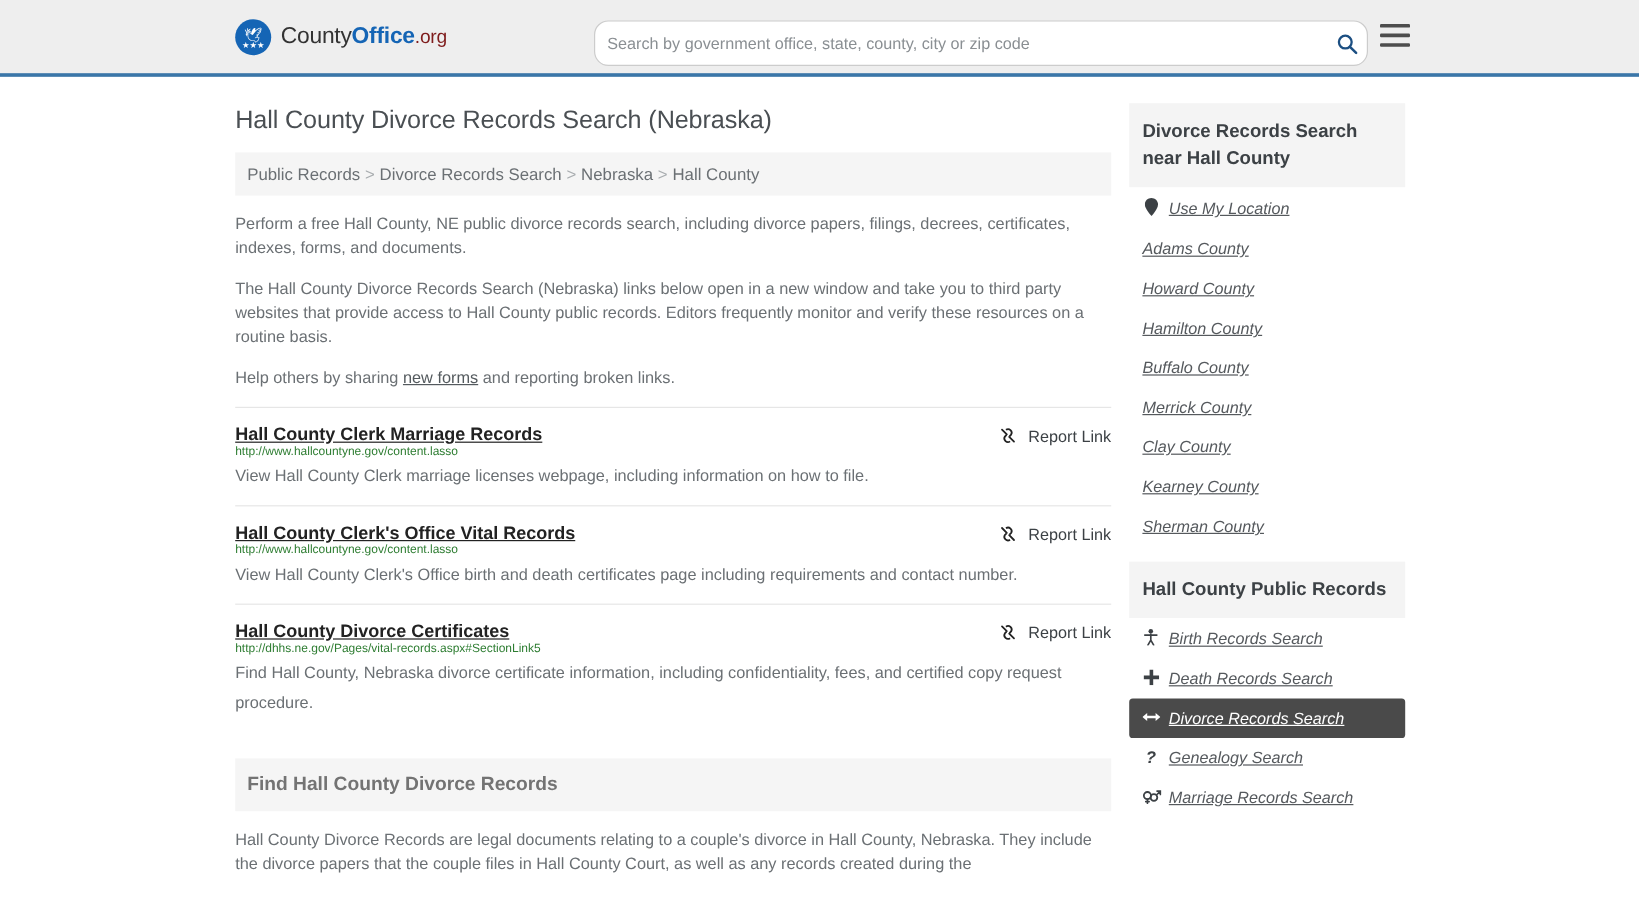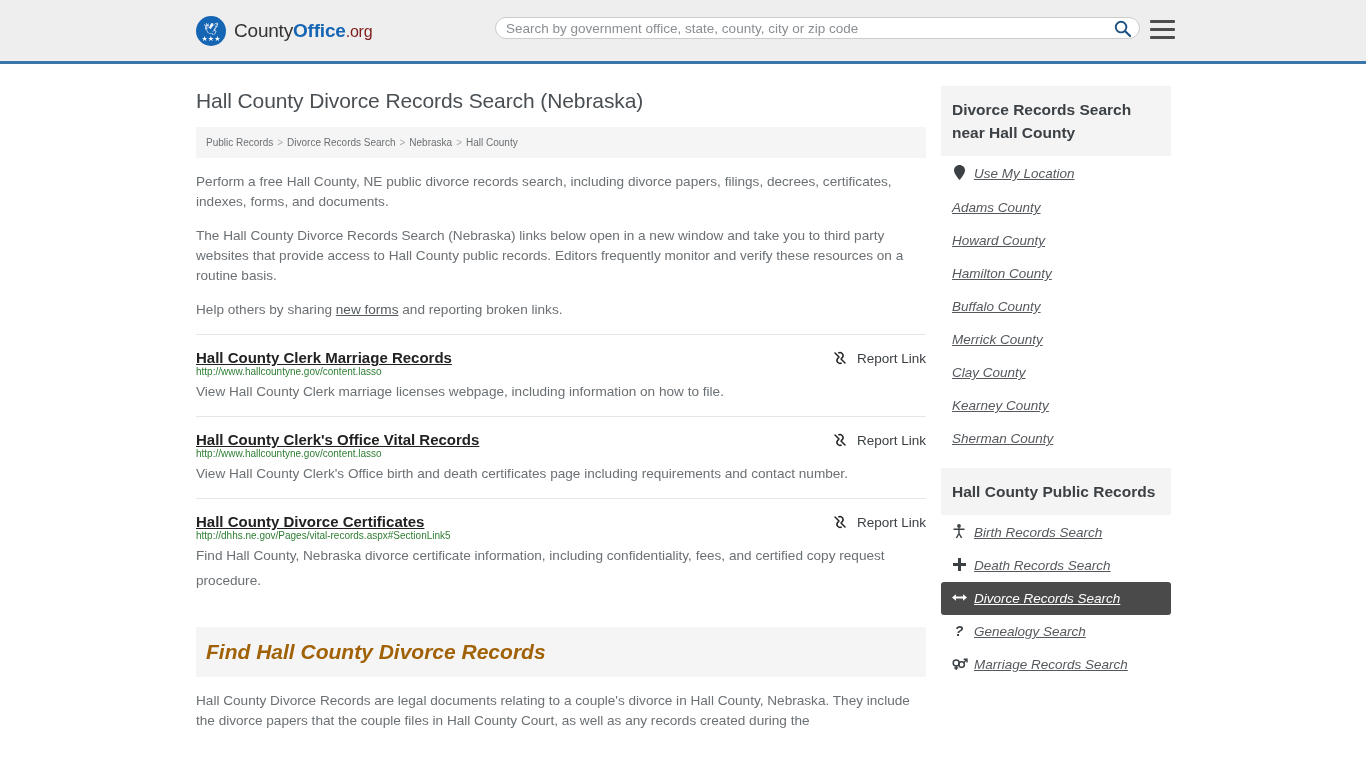--- a/index.html
+++ b/index.html
@@ -58,21 +58,21 @@
     white-space: nowrap;
   }
   .logo-text .b { font-weight: bold; color: #1565b5; }
   .logo-text .dim { color: #7f1d1d; font-size: 16px; }
 
   .search-wrap {
     position: absolute;
     left: 495px;
     top: 17px;
     width: 645px;
-    height: 22px;
+    height: 38px;
     display: flex;
     align-items: center;
     background: #ffffff;
     border: 1px solid #cccccc;
     border-radius: 12px;
   }
   .search-input {
     flex: 1;
     border: none;
     outline: none;
@@ -121,21 +121,21 @@
     font-size: 21px;
     font-weight: normal;
     color: #4a4f53;
     margin: 25px 0 14px 0;
     letter-spacing: -0.1px;
   }
 
   .breadcrumb {
     background: #f5f5f5;
     padding: 10px 10px;
-    font-size: 10px;
+    font-size: 14px;
     color: #6b7074;
     margin-bottom: 14px;
   }
   .breadcrumb a {
     color: #6b7074;
     text-decoration: none;
   }
   .breadcrumb .sep { color: #a9adb0; margin: 0 4px; }
 
   .intro p {
@@ -183,25 +183,24 @@
   .result-desc {
     font-size: 13.6px;
     line-height: 25px;
     color: #6b7074;
     margin-top: 2px;
   }
 
   .section-head {
     background: #f5f5f5;
     padding: 13px 10px;
-    font-size: 21px;
+    font-size: 16px;
     font-weight: bold;
-    color: #a16207;
+    color: #737373;
     margin-top: 22px;
-    font-style: italic;
   }
   .section-body p {
     font-size: 13.6px;
     line-height: 20px;
     color: #6b7074;
     margin: 14px 0 0 0;
   }
 
   
   .side-col { padding-top: 22px; }

